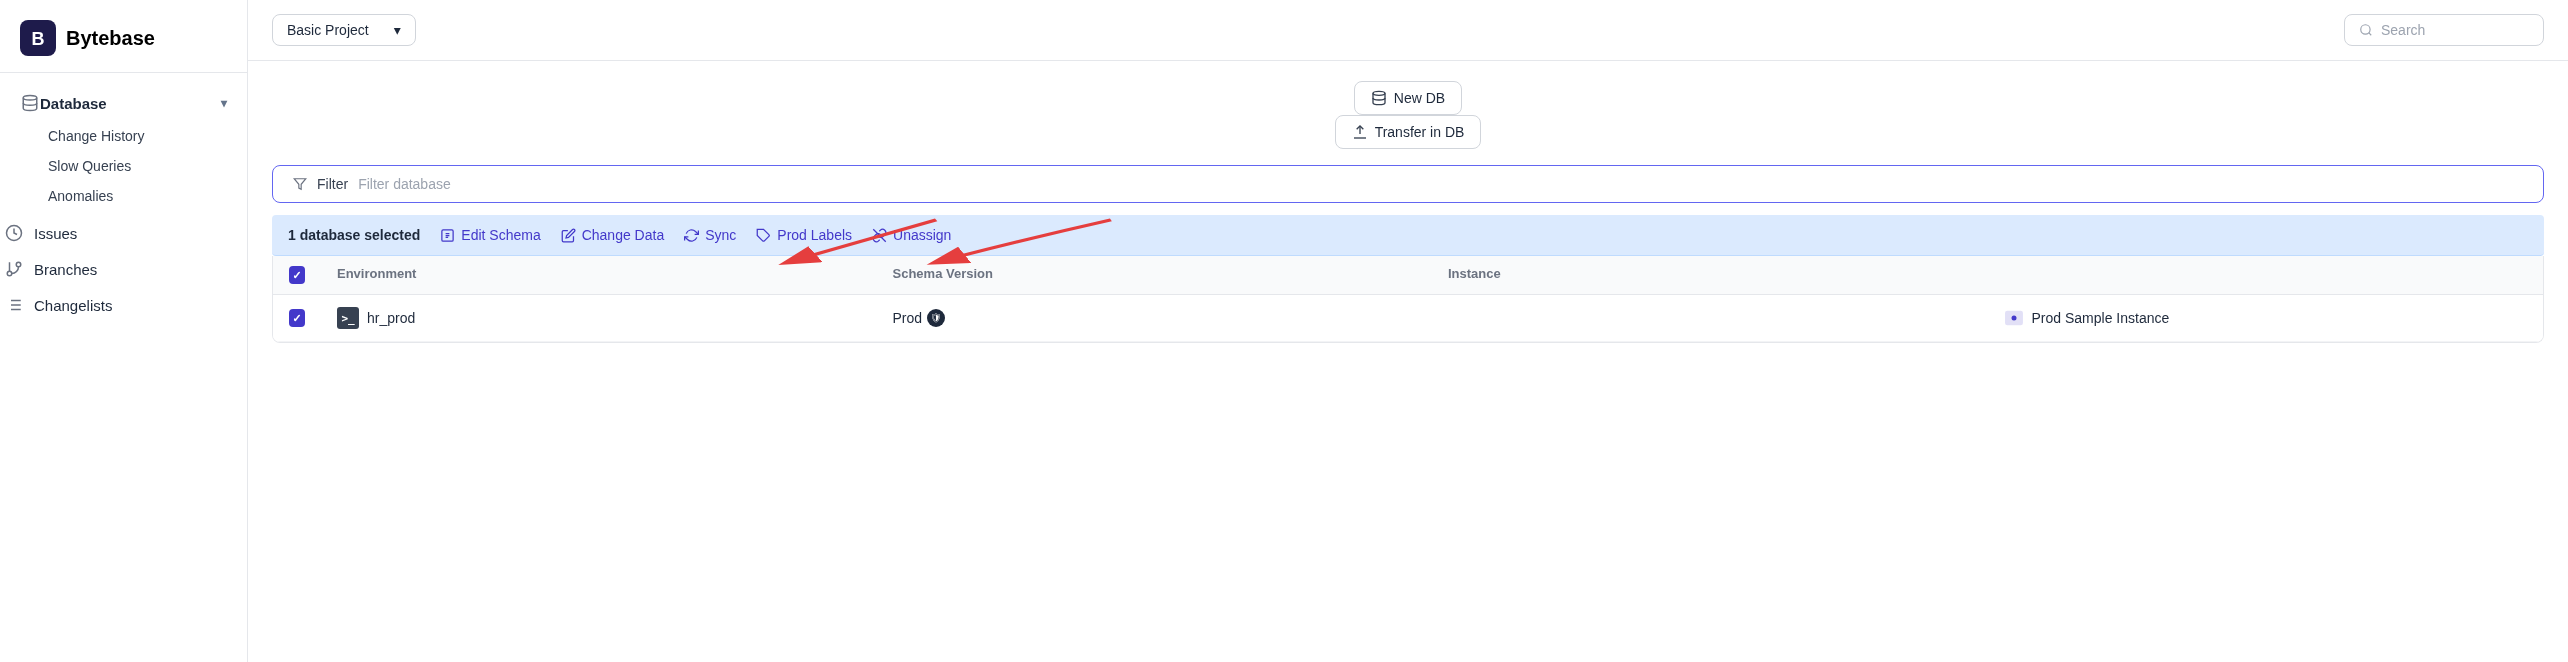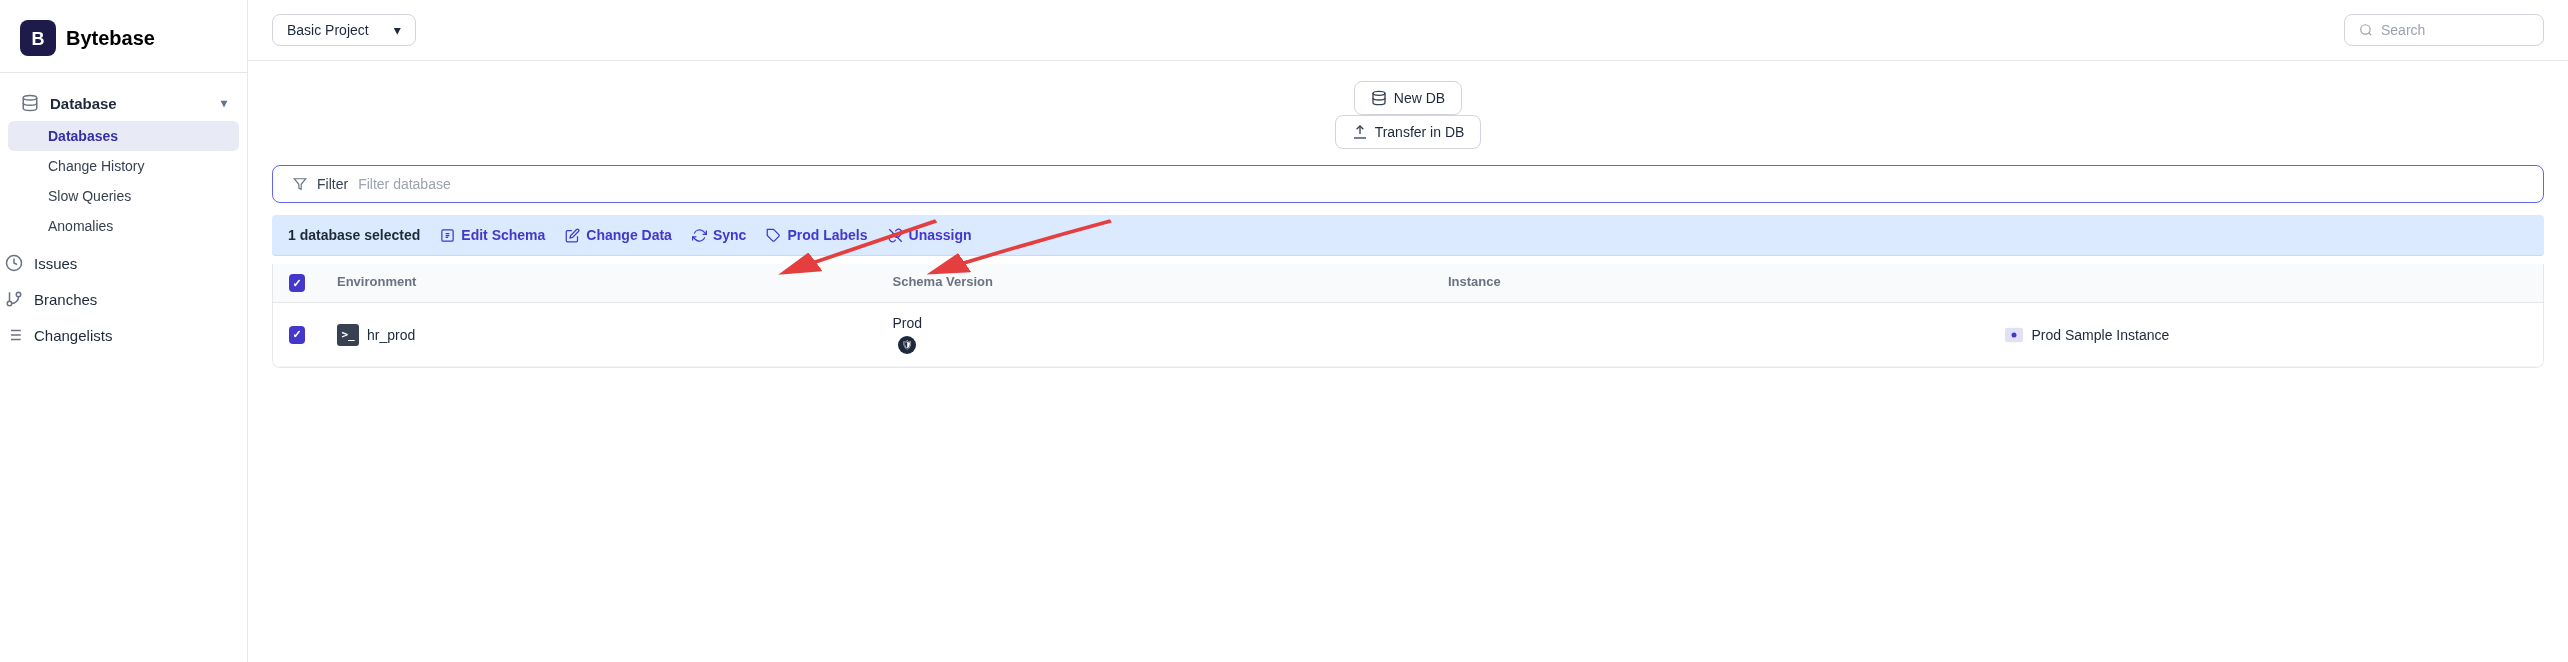--- a/index.html
+++ b/index.html
@@ -34,21 +34,20 @@
     .sidebar-nav {
       padding: 12px 0;
       flex: 1;
     }
     .nav-section {
       margin-bottom: 4px;
     }
     .nav-group-header {
       display: flex;
       align-items: center;
-      gap: 10px;
       padding: 8px 20px;
       font-size: 15px;
       font-weight: 600;
       color: #1e293b;
       cursor: pointer;
     }
     .nav-group-header .chevron {
       margin-left: auto;
       font-size: 12px;
       color: #64748b;
@@ -169,34 +168,34 @@
     .filter-placeholder { font-size: 14px; color: #9ca3af; }
 
     
     .selection-bar {
       display: flex;
       align-items: center;
       gap: 20px;
       padding: 12px 16px;
       background: #dbeafe;
       border-radius: 4px;
-      margin-bottom: 8px;
+      margin-bottom: 0;
       border-bottom: 1px solid #bfdbfe;
     }
     .selection-count {
       font-size: 14px;
       font-weight: 600;
       color: #1e293b;
     }
     .action-btn {
       display: flex;
       align-items: center;
       gap: 6px;
       font-size: 14px;
-      font-weight: 700;
+      font-weight: 400;
       color: #4338ca;
       cursor: pointer;
       background: none;
       border: none;
       padding: 0;
       text-align: right;
     }
 
     
     .table-container {
@@ -279,21 +278,20 @@
     }
 
     
     .prod-badge {
       display: flex;
       align-items: center;
       gap: 5px;
       font-size: 14px;
       font-weight: 500;
       color: #1e293b;
-      flex-direction: column;
     }
     .prod-shield {
       width: 18px;
       height: 18px;
       background: #1e293b;
       border-radius: 50%;
       display: flex;
       align-items: center;
       justify-content: center;
       color: #fff;
@@ -328,23 +326,20 @@
       <div class="nav-group-header">
         <span class="nav-icon">
           <svg width="18" height="18" viewBox="0 0 24 24" fill="none" stroke="#6b7280" stroke-width="2">
             <ellipse cx="12" cy="5" rx="9" ry="3"></ellipse>
             <path d="M21 12c0 1.66-4 3-9 3s-9-1.34-9-3"></path>
             <path d="M3 5v14c0 1.66 4 3 9 3s9-1.34 9-3V5"></path>
           </svg>
         </span>
         <span>Database</span>
         <span class="chevron">▾</span>
-      </div>
-      <div class="nav-sub-item active">
-        <span>Databases</span>
       </div>
       <div class="nav-sub-item">
         <span>Change History</span>
       </div>
       <div class="nav-sub-item">
         <span>Slow Queries</span>
       </div>
       <div class="nav-sub-item">
         <span>Anomalies</span>
       </div>

